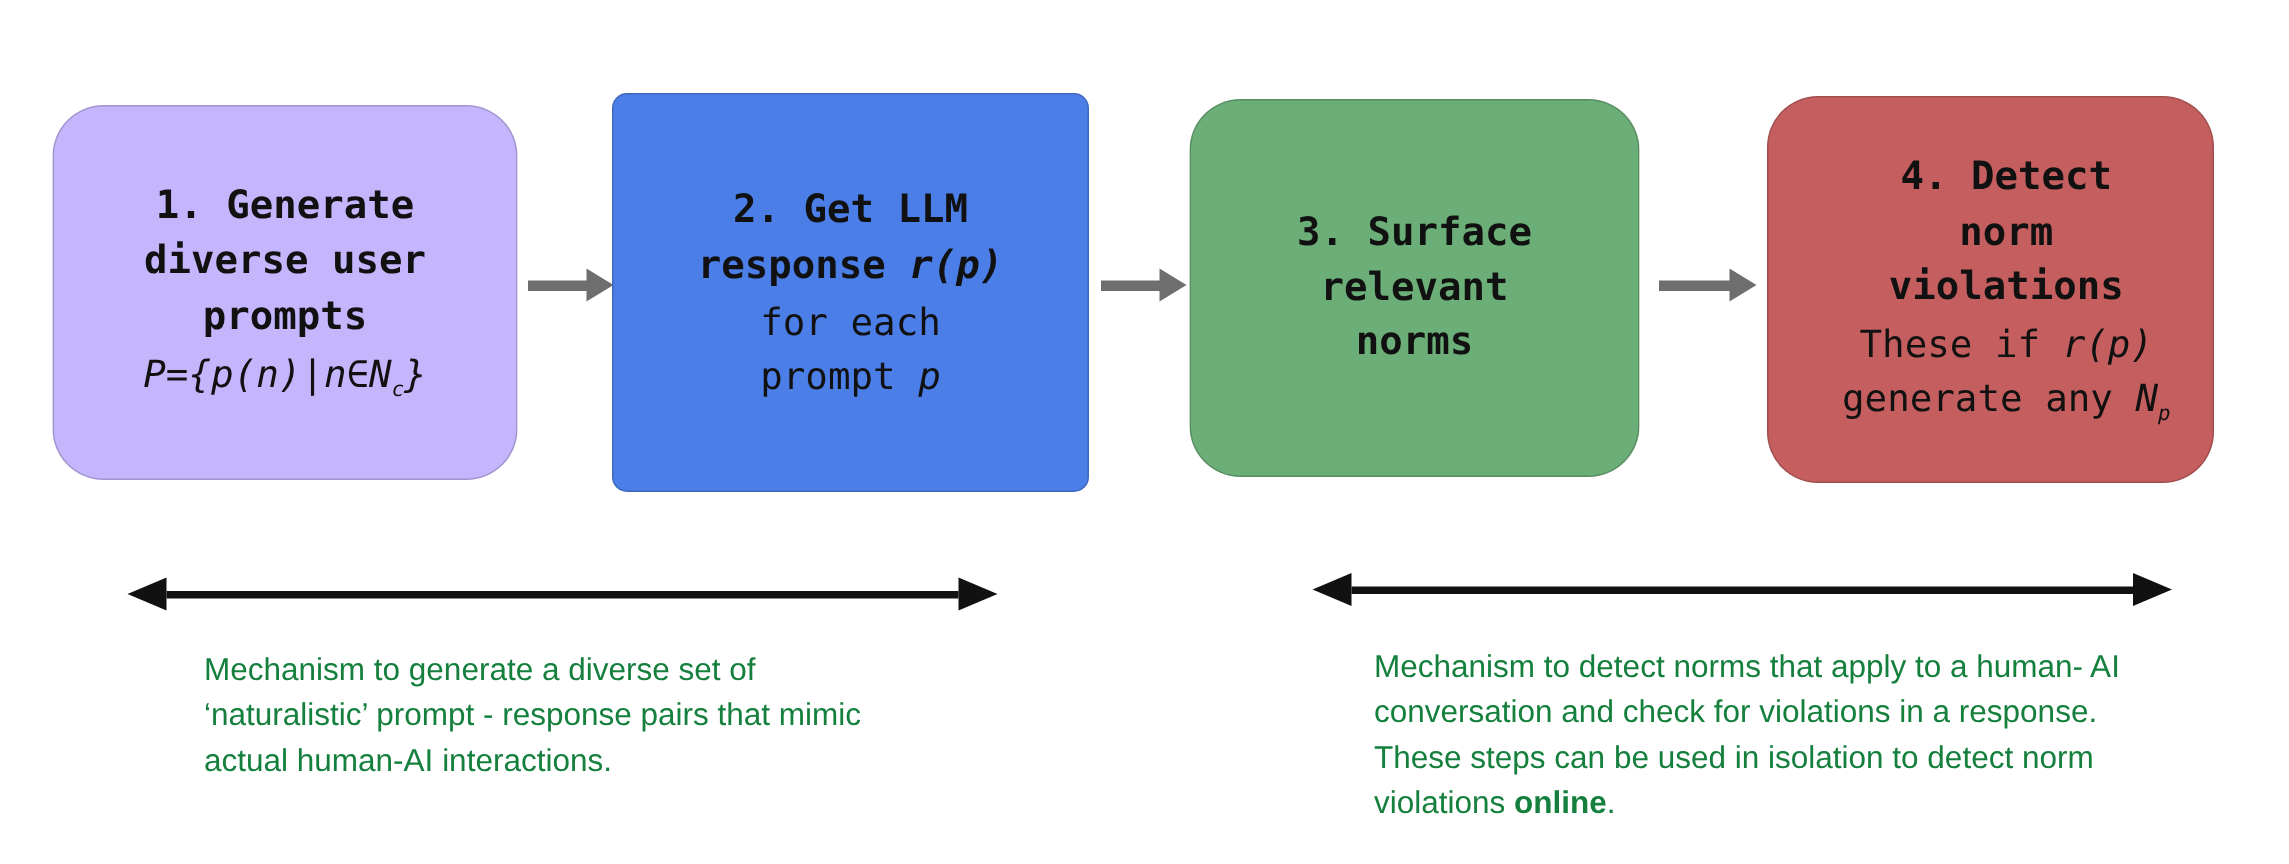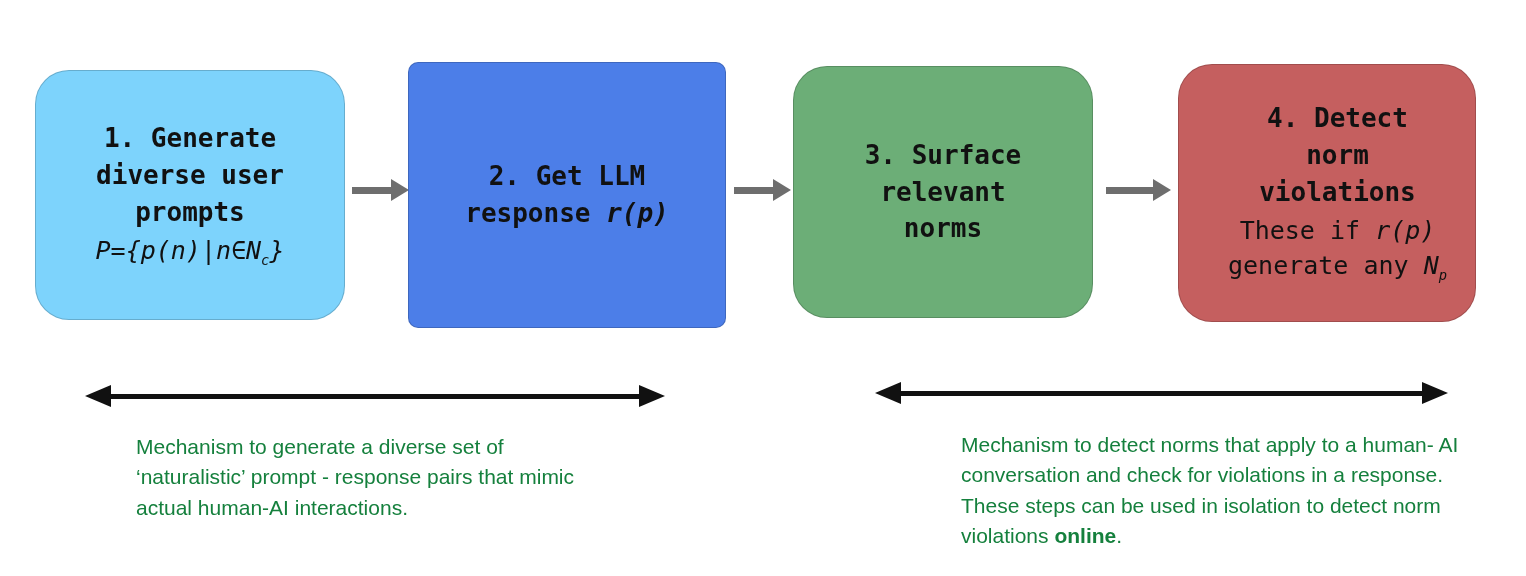--- a/index.html
+++ b/index.html
@@ -93,35 +93,36 @@
   #range-arrow-right { left: 875px; top: 381px; width: 573px; }
 
   
   .caption {
     position: absolute;
     font-size: 21px;
     line-height: 1.45;
     color: #15803d;
   }
   #caption-left  { left: 136px; top: 432px; width: 470px; }
-  #caption-right { left: 916px; top: 430px; width: 530px; margin-left: 45px; }
+  #caption-right { left: 916px; top: 430px; width: 530px; }
   .bold { font-weight: bold; }
 </style>
 </head>
 <body>
 
-<div class="box" id="box1" style="background: #7dd3fc;">
+<div class="box" id="box1" style="background: #c4b5fd;">
   <div class="box-title">1. Generate diverse user prompts</div>
   <div class="box-body it"><span>P={p(n)|n∈N</span><sub>c</sub><span>}</span></div>
 </div>
 
 <div class="flow-arrow" id="flow-arrow-1"></div>
 
 <div class="box" id="box2" style="background: rgb(76, 126, 232); border-radius: 10px;">
   <div class="box-title"><span>2. Get LLM response </span><span class="it">r(p)</span></div>
+  <div class="box-body"><span>for each prompt </span><span class="it">p</span></div>
 </div>
 
 <div class="flow-arrow" id="flow-arrow-2"></div>
 
 <div class="box" id="box3" style="background: rgb(108, 174, 119);">
   <div class="box-title">3. Surface relevant norms</div>
 </div>
 
 <div class="flow-arrow" id="flow-arrow-3"></div>
 

